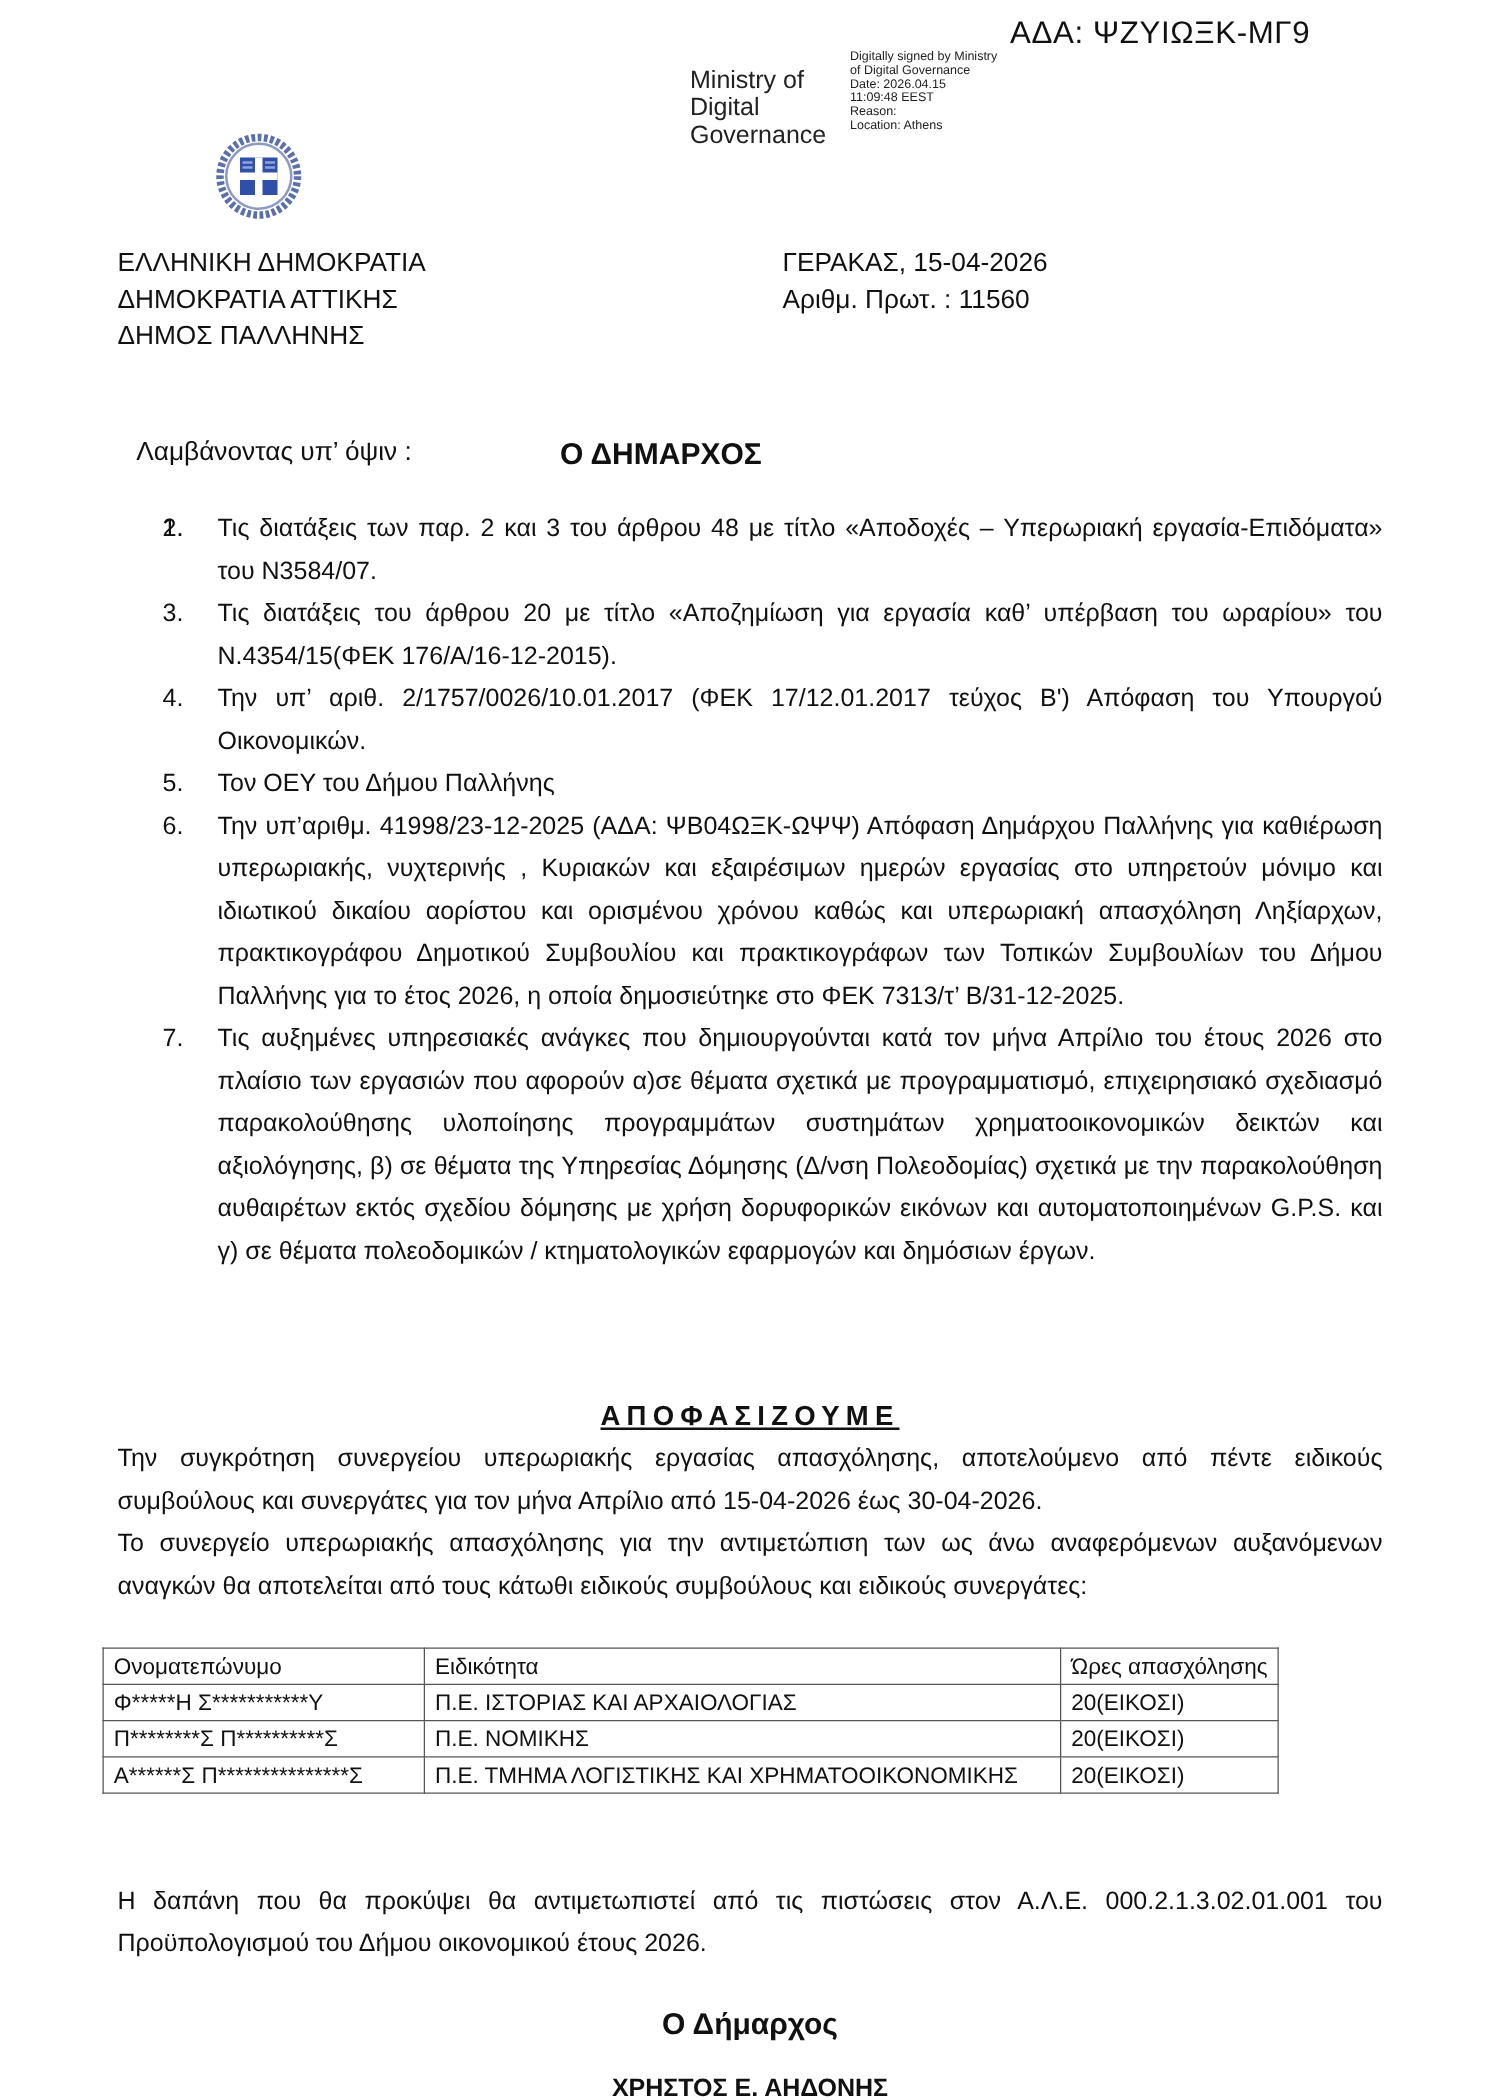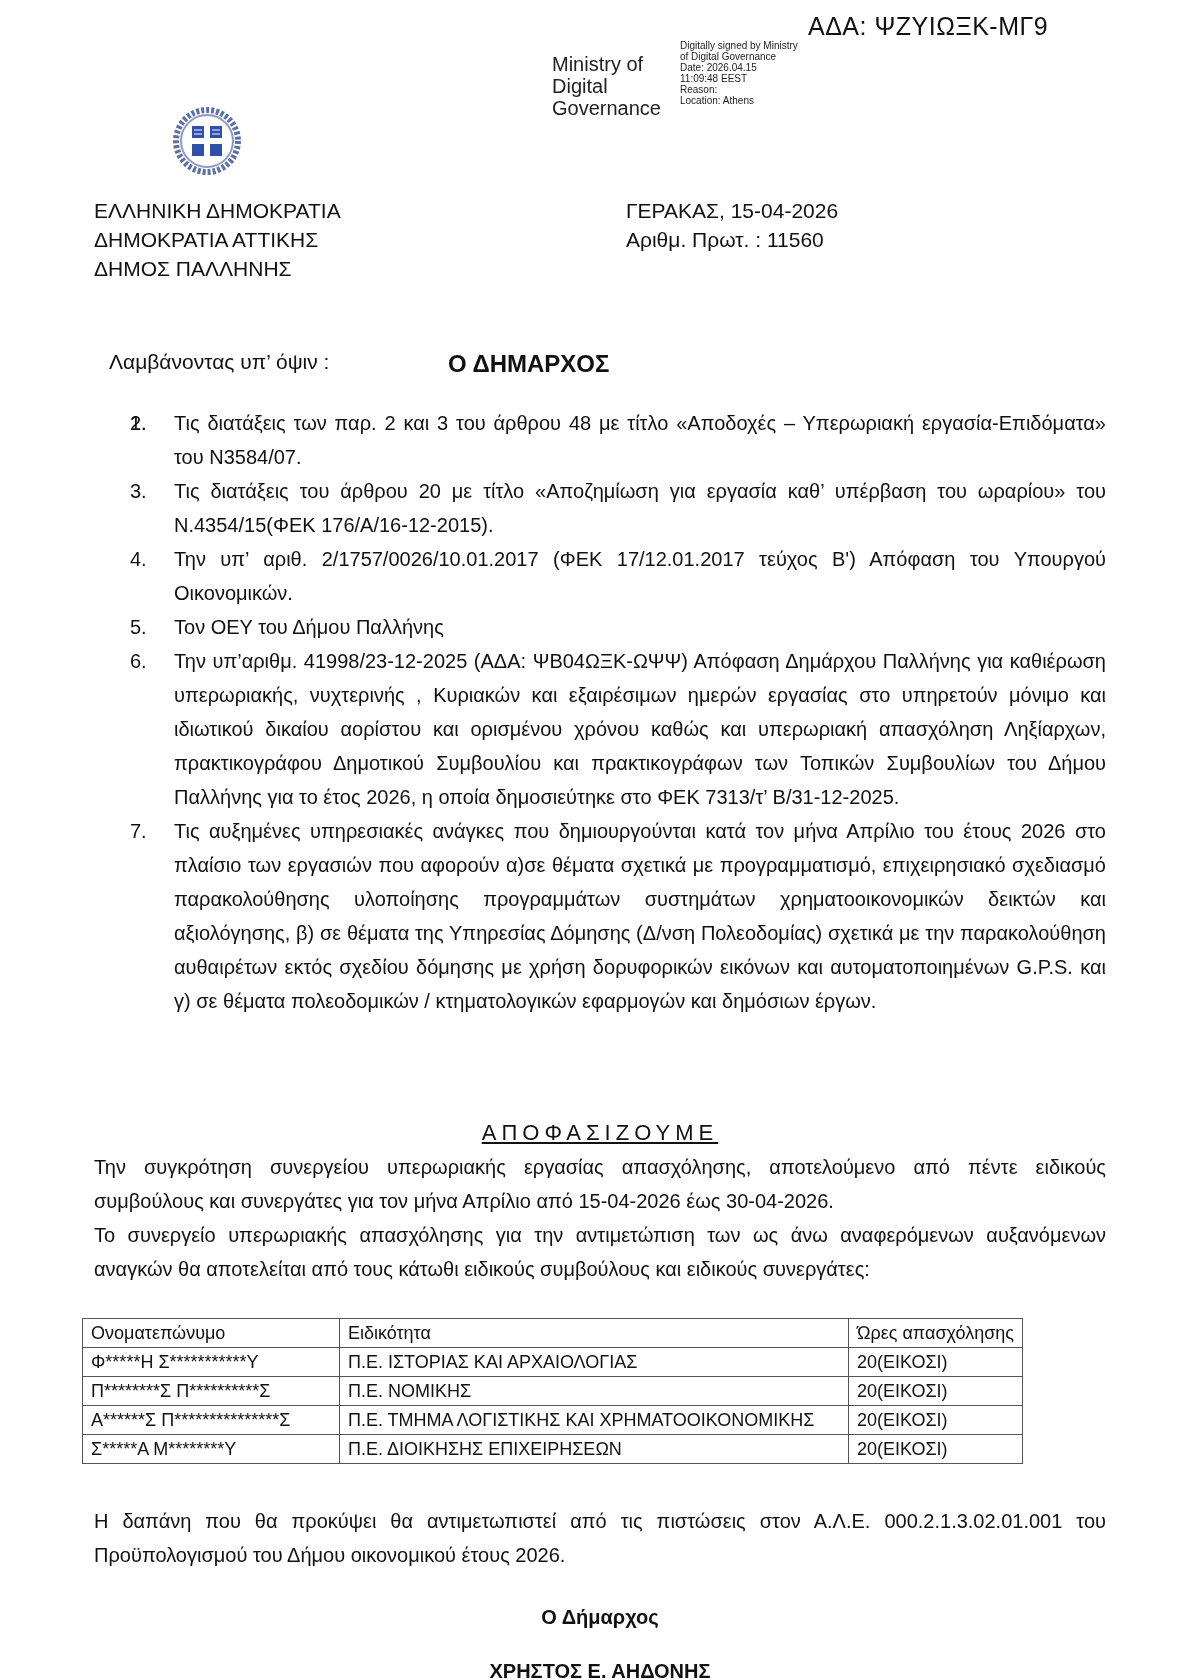--- a/index.html
+++ b/index.html
@@ -12,25 +12,25 @@
   .emblem { left:172px; top:106px; width:70px; height:70px; }
   .txt { font-size:21px; line-height:29px; font-family:"Liberation Sans", sans-serif; transform-origin:left top; }
   .hdr-left { left:94px; top:196px; }
   .hdr-right { left:626px; top:196px; }
   .title { left:448px; top:318px; font-size:24px; font-weight:bold; font-family:"Liberation Sans", sans-serif;margin-top:32px; }
   .intro { left:109px; top:350px; font-size:21px; font-family:"Liberation Sans", sans-serif; }
   .list { left:130px; top:406px; width:976px; }
   .list ol { margin:0; padding:0; list-style:none; }
   .list li { position:relative; padding-left:44px; font-size:20px; line-height:34px; text-align:justify; font-family:"Liberation Sans", sans-serif; }
   .list li .num { position:absolute; left:0; top:0; }
-  .decide { left:0; width:1200px; top:1120px; text-align:center; font-size:22px; font-weight:normal; letter-spacing:5px; text-decoration:underline; font-family:"Liberation Sans", sans-serif; }
+  .decide { left:0; width:1200px; top:1120px; text-align:center; font-size:22px; font-weight:bold; letter-spacing:5px; text-decoration:underline; font-family:"Liberation Sans", sans-serif; }
   .body-p { left:94px; width:1012px; font-size:20px; line-height:34px; text-align:justify; font-family:"Liberation Sans", sans-serif; }
   table.staff { position:absolute; left:82px; top:1318px; width:941px; border-collapse:collapse; font-size:18px; font-family:"Liberation Sans", sans-serif; }
   table.staff td, table.staff th { border:1.5px solid #555; padding:1px 8px; height:26px; text-align:left; font-weight:normal; white-space:nowrap; }
-  .sign-title { left:0; width:1200px; top:1606px; text-align:center; font-size:20px; font-weight:bold; font-family:"Liberation Sans", sans-serif; }
+  .sign-title { left:0; width:1200px; top:1606px; text-align:center; font-size:24px; font-weight:bold; font-family:"Liberation Sans", sans-serif; }
   .sign-name { left:0; width:1200px; top:1660px; text-align:center; font-size:20px; font-weight:bold; font-family:"Liberation Sans", sans-serif; }
 </style>
 </head>
 <body>
 
 <div class="abs ada">ΑΔΑ: ΨΖΥΙΩΞΚ-ΜΓ9</div>
 
 <div class="abs ministry">
   <div>Ministry of</div>
   <div>Digital</div>
@@ -105,24 +105,19 @@
     <tr>
       <td>Π********Σ Π**********Σ</td>
       <td>Π.Ε. ΝΟΜΙΚΗΣ</td>
       <td>20(ΕΙΚΟΣΙ)</td>
     </tr>
     <tr>
       <td>Α******Σ Π***************Σ</td>
       <td>Π.Ε. ΤΜΗΜΑ ΛΟΓΙΣΤΙΚΗΣ ΚΑΙ ΧΡΗΜΑΤΟΟΙΚΟΝΟΜΙΚΗΣ</td>
       <td>20(ΕΙΚΟΣΙ)</td>
     </tr>
-    <tr>
-      <td>Σ*****Α Μ********Υ</td>
-      <td>Π.Ε. ΔΙΟΙΚΗΣΗΣ ΕΠΙΧΕΙΡΗΣΕΩΝ</td>
-      <td>20(ΕΙΚΟΣΙ)</td>
-    </tr>
   </tbody>
 </table>
 
 <div class="abs body-p" style="top:1504px;">Η δαπάνη που θα προκύψει θα αντιμετωπιστεί από τις πιστώσεις στον Α.Λ.Ε. 000.2.1.3.02.01.001 του Προϋπολογισμού του Δήμου οικονομικού έτους 2026.</div>
 
 <div class="abs sign-title">Ο Δήμαρχος</div>
 <div class="abs sign-name">ΧΡΗΣΤΟΣ Ε. ΑΗΔΟΝΗΣ</div>
 
 </body></html>

